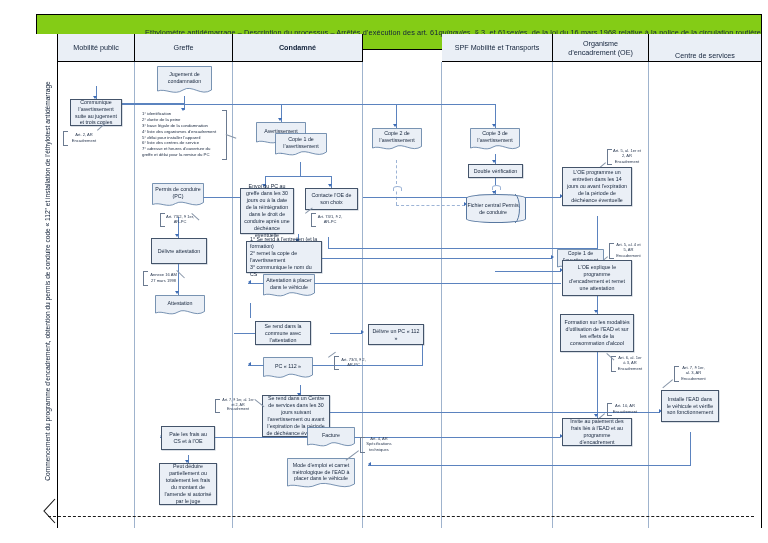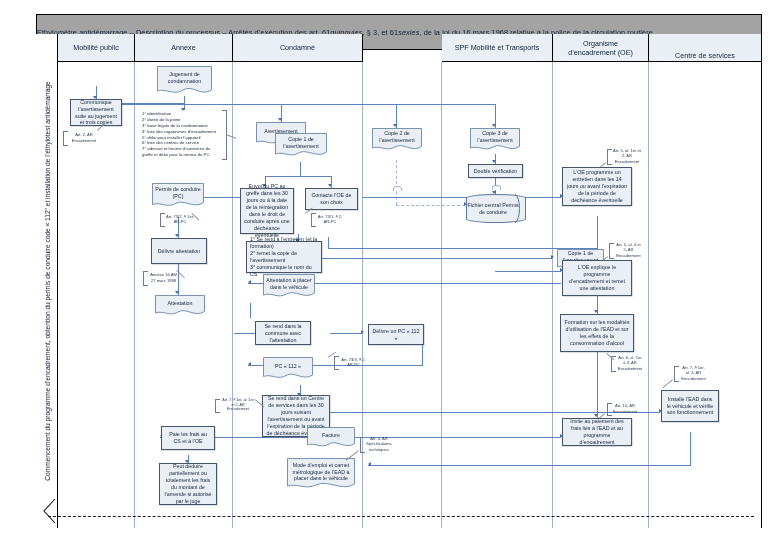--- a/index.html
+++ b/index.html
@@ -2,21 +2,21 @@
 <html><head>
 <meta charset="utf-8">
 <style>
   html,body{margin:0;padding:0;background:#ffffff;}
   body{width:768px;height:543px;font-family:"Liberation Sans",sans-serif;overflow:hidden;}
   #root{position:relative;width:768px;height:543px;}
 
   
   .outer-frame{position:absolute;left:36px;top:14px;width:726px;height:514px;border:1px solid #000;box-sizing:border-box;}
   .title-bar{position:absolute;left:36px;top:14px;width:726px;height:36px;box-sizing:border-box;
-    border:1px solid #000;background:#a3a3a3;display:flex;align-items:center;justify-content:flex-start;}
+    border:1px solid #000;background:#84cc16;display:flex;align-items:center;justify-content:flex-end;}
   .title-bar span{font-size:7.3px;color:#12223a;letter-spacing:.1px;white-space:nowrap;}
   .title-bar i{font-style:italic;}
 
   
   .side-label{position:absolute;left:36px;top:34px;width:22px;height:494px;box-sizing:border-box;
     border-right:1px solid #000;background:#fff;}
   .side-label .vtxt{position:absolute;left:50%;top:50%;transform:translate(-50%,-50%) rotate(-90deg);
     transform-origin:center center;white-space:nowrap;font-size:6.6px;color:#0d1c33;}
 
   
@@ -85,23 +85,23 @@
   <div class="outer-frame"></div>
 
   <div class="side-label">
     <div class="vtxt">Commencement du programme d’encadrement, obtention du permis de conduire code « 112" et installation de l’éthylotest antidémarrage</div>
   </div>
 
   <div class="lane-head" style="left:58px;width:77px;">
       <span>Mobilité public</span>
     </div>
   <div class="lane-head" style="left:135px;width:98px;">
-      <span>Annexe</span>
+      <span>Greffe</span>
     </div>
-  <div class="lane-head" style="left:233px;width:130px;">
+  <div class="lane-head" style="left:233px;width:130px;font-weight:bold;">
       <span>Condamné</span>
     </div>
   <div class="lane-head" style="left:442px;width:111px;">
       <span>SPF Mobilité et Transports</span>
     </div>
   <div class="lane-head" style="left:553px;width:96px;">
       <span style="white-space:pre-line;">Organisme
 d’encadrement (OE)</span>
     </div>
   <div class="lane-head last" style="left:649px;width:112px;">

